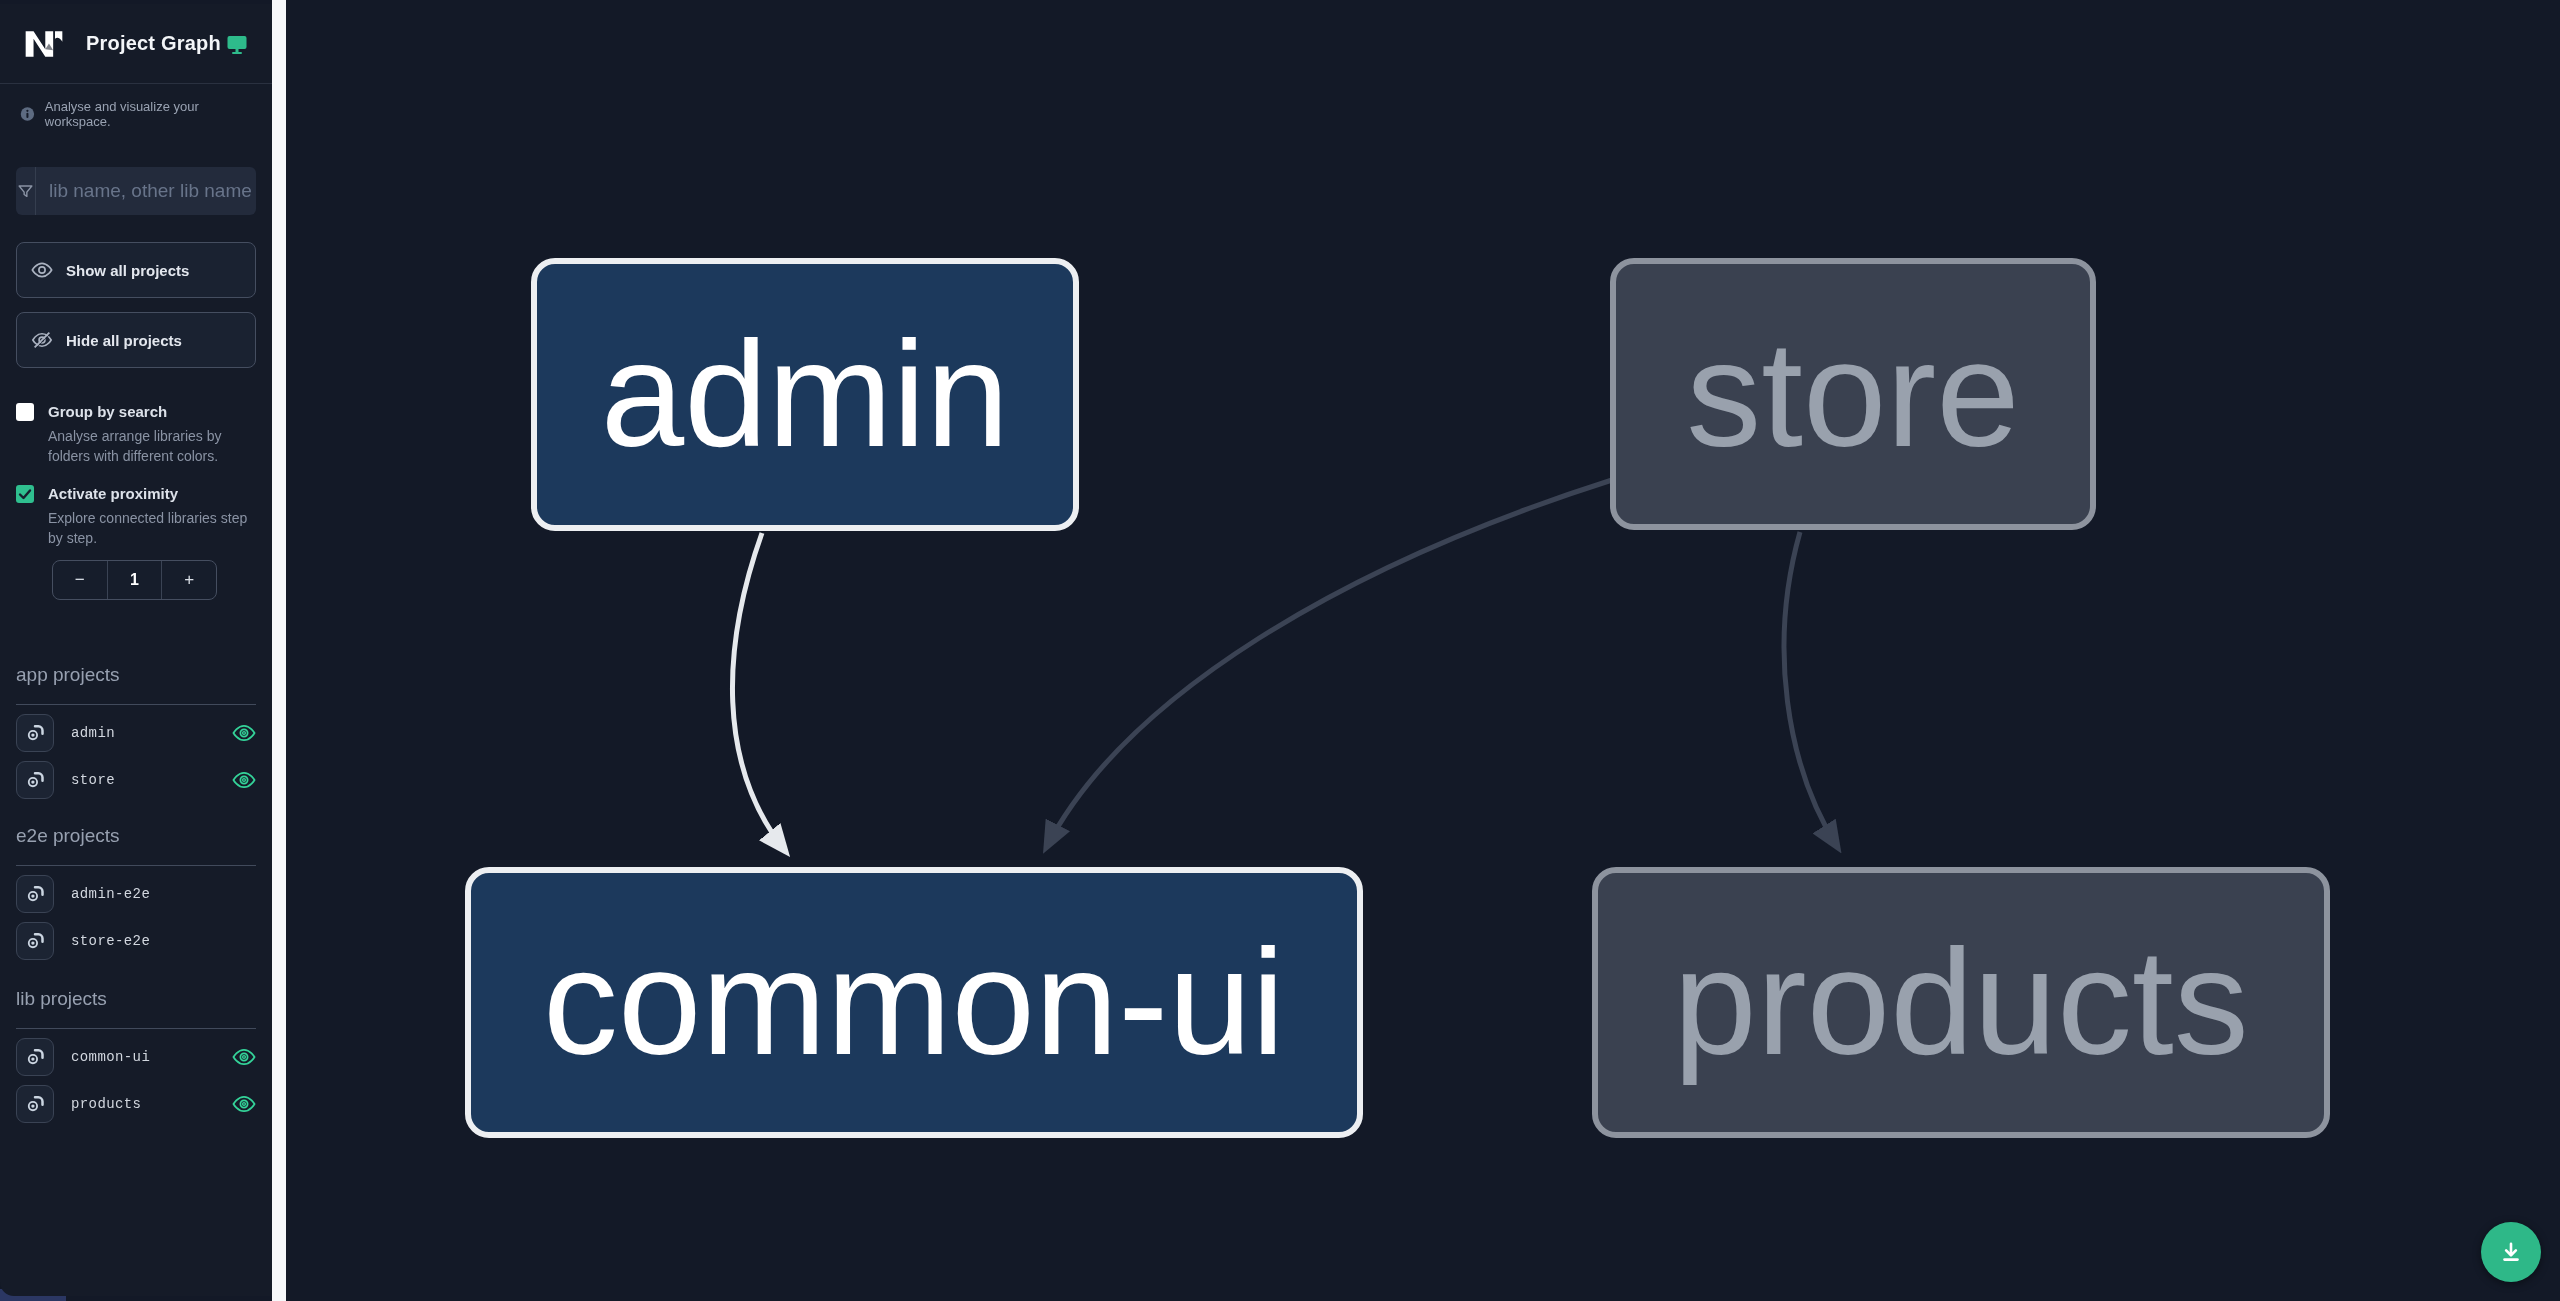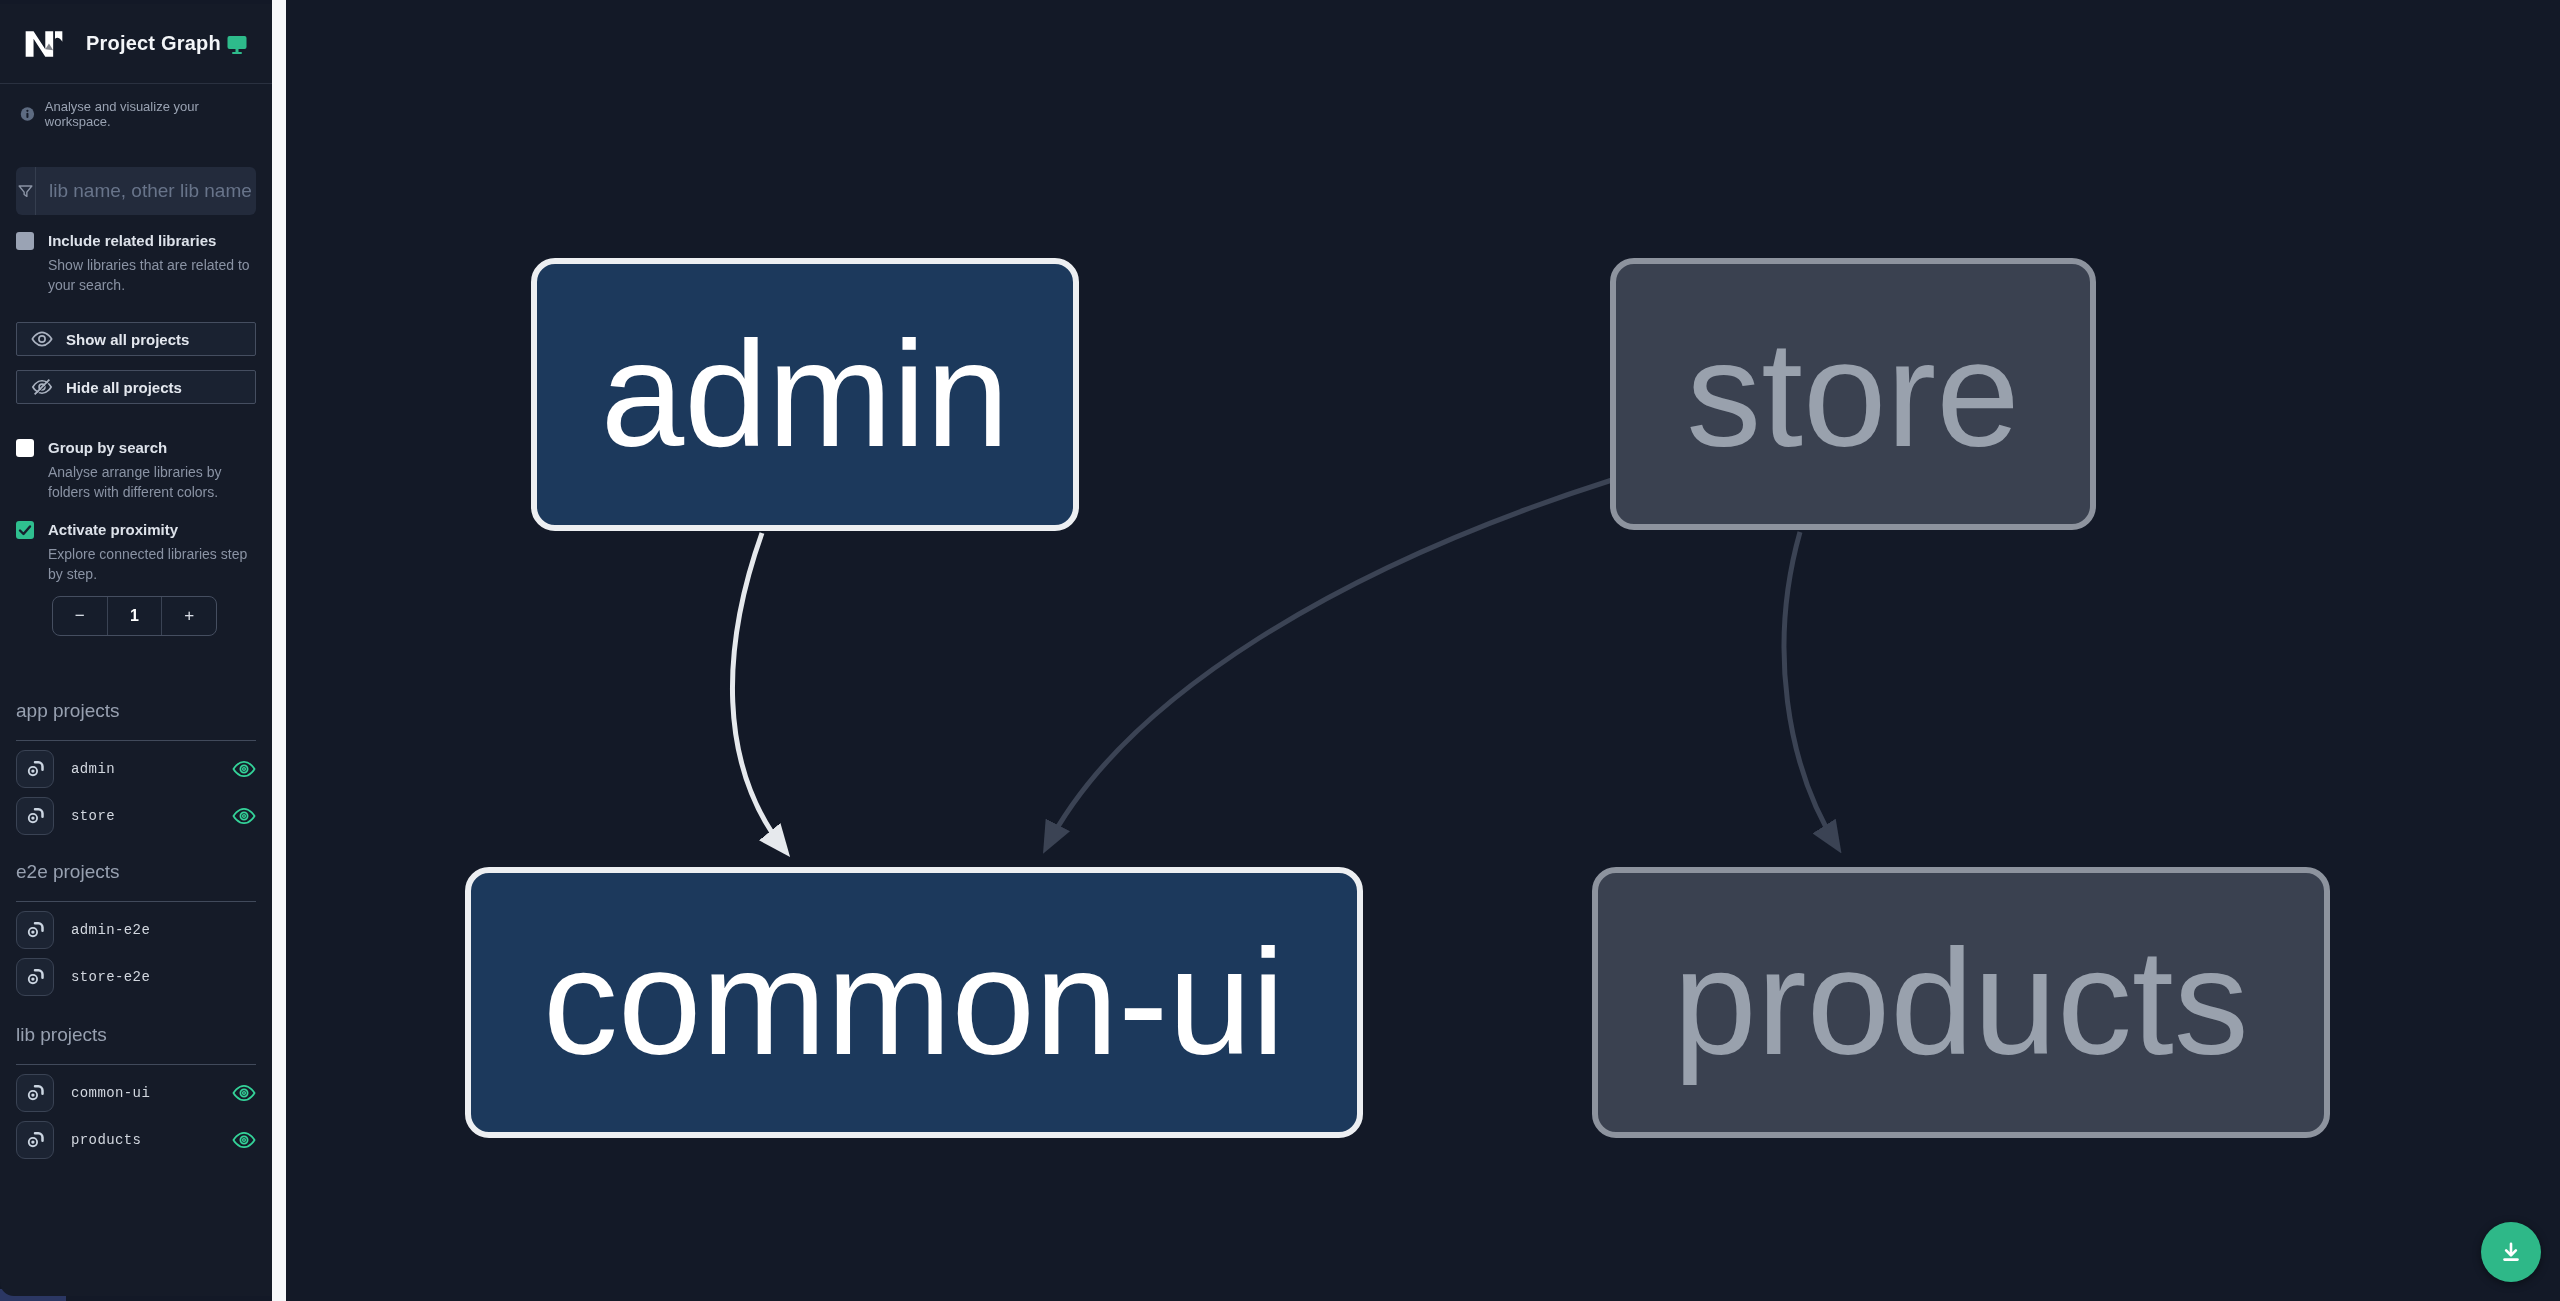--- a/index.html
+++ b/index.html
@@ -28,21 +28,21 @@
   .search input::placeholder { color:#68748a; }
 
   .check-row { margin:16px 16px 0 16px; display:grid; grid-template-columns:32px 1fr; }
   .checkbox { width:18px; height:18px; border-radius:3px; margin-top:1px; position:relative; }
   .checkbox.gray  { background:#9aa3b4; }
   .checkbox.white { background:#ffffff; }
   .checkbox.green { background:#2fbf8f; }
   .check-label { font-size:15px; font-weight:bold; color:#dde2ea; line-height:1.3; }
   .check-desc  { grid-column:2; font-size:14px; color:#8a93a4; line-height:1.45; margin-top:4px; max-width:212px; }
 
-  .btn { margin:0 16px; width:240px; height:34px; border:1px solid #454e60; border-radius:2px; background:#1a2231;
+  .btn { margin:0 16px; width:240px; height:56px; border:1px solid #454e60; border-radius:8px; background:#1a2231;
          color:#e3e7ee; font-weight:bold; font-size:15px; display:flex; align-items:center; gap:13px; padding:0 14px;
          font-family:"Liberation Sans", sans-serif; cursor:pointer; }
   .btn + .btn { margin-top:14px; }
   .btn-stack { margin-top:27px; }
 
   .stepper { margin:12px 0 0 52px; width:165px; height:40px; display:flex; border:1px solid #454e60; border-radius:8px;
              overflow:hidden; background:#161d2b; }
   .stepper > div { flex:1; display:flex; align-items:center; justify-content:center; color:#dbe0e8; font-size:17px; }
   .stepper .step-val { font-weight:bold; color:#ffffff; border-left:1px solid #3a4354; border-right:1px solid #3a4354; font-size:16px; }
 
@@ -136,25 +136,20 @@
 
     <div class="search">
       <div class="search-icon-cell">
         <svg width="19" height="19" viewBox="0 0 24 24">
           <path d="M4 5h16l-6.3 7.8v5.4l-3.4-2.4v-3L4 5z" fill="none" stroke="#8a93a4" stroke-width="1.8" stroke-linejoin="round"></path>
         </svg>
       </div>
       <input type="text" value="" placeholder="lib name, other lib name" style="">
     </div>
 
-    <div class="check-row">
-      <div class="checkbox gray"></div>
-      <div class="check-label">Include related libraries</div>
-      <div class="check-desc">Show libraries that are related to your search.</div>
-    </div>
 
     <div class="btn btn-stack">
       <svg width="22" height="18" viewBox="0 0 24 18">
         <path d="M1.5 9S5.6 1.8 12 1.8 22.5 9 22.5 9 18.4 16.2 12 16.2 1.5 9 1.5 9z" fill="none" stroke="#aab2c0" stroke-width="1.8"></path>
         <circle cx="12" cy="9" r="3.4" fill="none" stroke="#aab2c0" stroke-width="1.8"></circle>
       </svg>
       <span>Show all projects</span>
     </div>
 
     <div class="btn">

